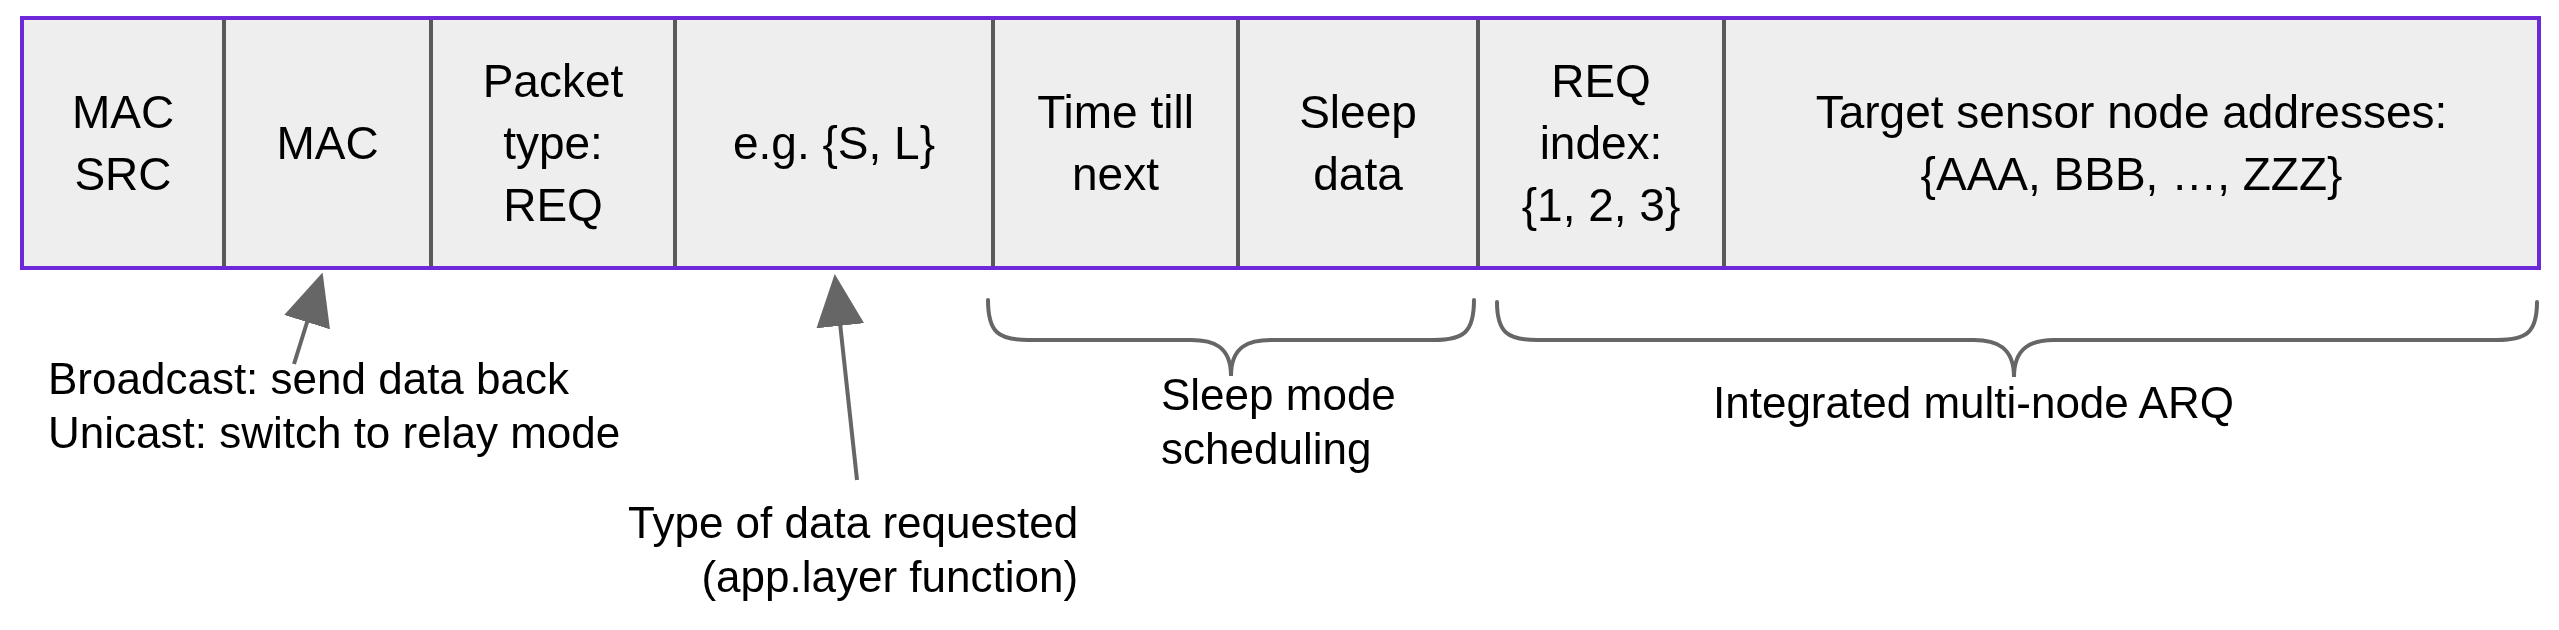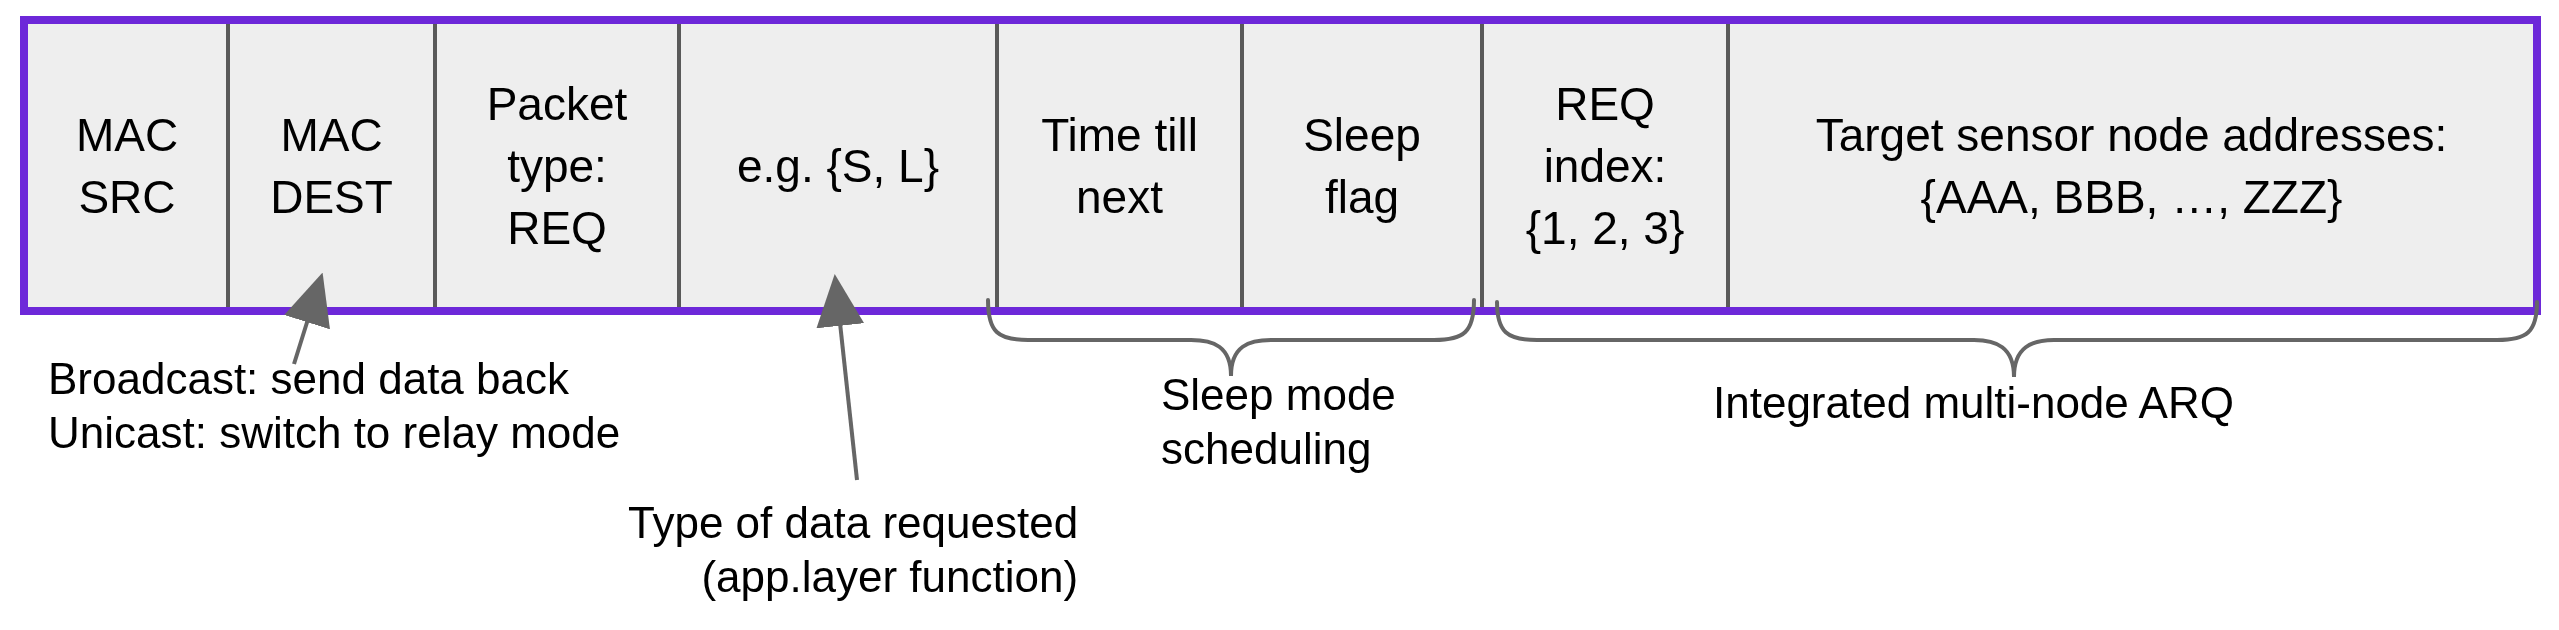--- a/index.html
+++ b/index.html
@@ -12,23 +12,23 @@
     color: #000000;
     overflow: hidden;
   }
 
   
   .packet-table {
     position: absolute;
     left: 20px;
     top: 16px;
     width: 2521px;
-    height: 299px;
+    height: 254px;
     box-sizing: border-box;
-    border: 8px solid #6d28d9;
+    border: 4px solid #6d28d9;
     background: #eeeeee;
     display: flex;
     flex-direction: row;
   }
   .cell {
     box-sizing: border-box;
     border-right: 4px solid #595959;
     background: #eeeeee;
     display: flex;
     flex-direction: column;
@@ -57,37 +57,36 @@
 
 <div id="canvas">
 
   <div class="packet-table">
     <div class="cell" style="width:202px">
       <div>MAC</div>
       <div>SRC</div>
     </div>
     <div class="cell" style="width:207px">
       <div>MAC</div>
-      <div>DEST</div>
     </div>
     <div class="cell" style="width:244px">
       <div>Packet</div>
       <div>type:</div>
       <div>REQ</div>
     </div>
     <div class="cell" style="width:318px">
       <div>e.g. {S, L}</div>
     </div>
     <div class="cell" style="width:245px">
       <div>Time till</div>
       <div>next</div>
     </div>
     <div class="cell" style="width:240px">
       <div>Sleep</div>
-      <div>flag</div>
+      <div>data</div>
     </div>
     <div class="cell" style="width:246px">
       <div>REQ</div>
       <div>index:</div>
       <div>{1, 2, 3}</div>
     </div>
     <div class="cell">
       <div>Target sensor node addresses:</div>
       <div>{AAA, BBB, …, ZZZ}</div>
     </div>

